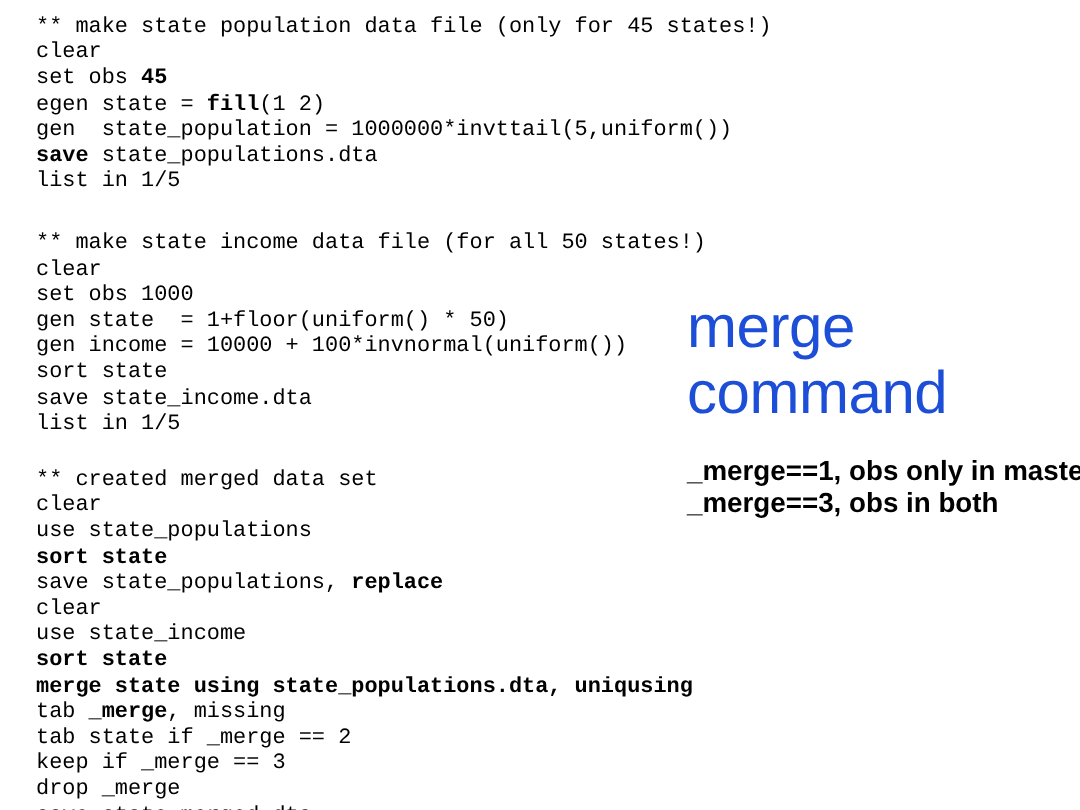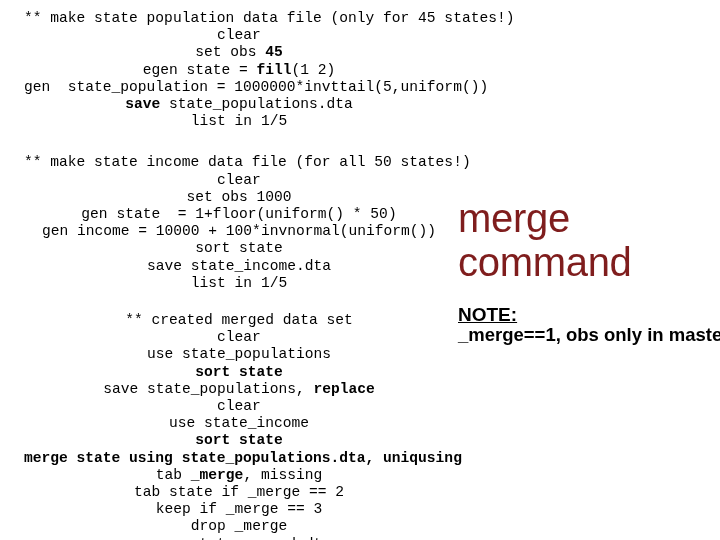--- a/index.html
+++ b/index.html
@@ -22,21 +22,20 @@
     left: 24px;
     top: 10px;
     width: 430px;
   }
   .code-block {
     font-family: "Liberation Mono", "DejaVu Sans Mono", monospace;
     font-size: 14.6px;
     line-height: 17.2px;
     white-space: pre;
     color: #000000;
-    text-align: center;
   }
   .code-block .line {
     white-space: pre;
     min-height: 17.2px;
   }
   .code-block b {
     font-weight: bold;
     margin-top: 20px;
   }
   #code-block-1 { margin-top: 0; }
@@ -49,21 +48,21 @@
     left: 458px;
     top: 196px;
     width: 258px;
   }
   .big-title {
     font-family: "Liberation Sans", sans-serif;
     font-size: 40px;
     font-weight: 400;
     line-height: 44px;
     letter-spacing: -0.3px;
-    color: #7f1d1d;
+    color: #1d4ed8;
     white-space: pre-line;
   }
 
   
   .note-area {
     position: absolute;
     left: 458px;
     top: 304px;
     width: 262px;
   }
@@ -93,17 +92,15 @@
   <pre class="code-block" id="code-block-2"><div class="line">** make state income data file (for all 50 states!)</div><div class="line">clear</div><div class="line">set obs 1000</div><div class="line">gen state  = 1+floor(uniform() * 50)</div><div class="line">gen income = 10000 + 100*invnormal(uniform())</div><div class="line">sort state</div><div class="line">save state_income.dta</div><div class="line">list in 1/5</div></pre>
   <pre class="code-block" id="code-block-3"><div class="line">** created merged data set</div><div class="line">clear</div><div class="line">use state_populations</div><div class="line"><b>sort state</b></div><div class="line">save state_populations, <b>replace</b></div><div class="line">clear</div><div class="line">use state_income</div><div class="line"><b>sort state</b></div><div class="line"><b>merge state using state_populations.dta, uniqusing</b></div><div class="line">tab <b>_merge</b>, missing</div><div class="line">tab state if _merge == 2</div><div class="line">keep if _merge == 3</div><div class="line">drop _merge</div><div class="line">save state_merged.dta</div></pre>
 </div>
 
 <div class="title-area">
   <div class="big-title">merge
 command</div>
 </div>
 
 <div class="note-area">
-  <div>
-    <span class="note-heading">NOTE:</span>
-  </div>
   <div class="note-line">_merge==1, obs only in master</div>
+  <div class="note-line">_merge==3, obs in both</div>
 </div>
 
 </body></html>

